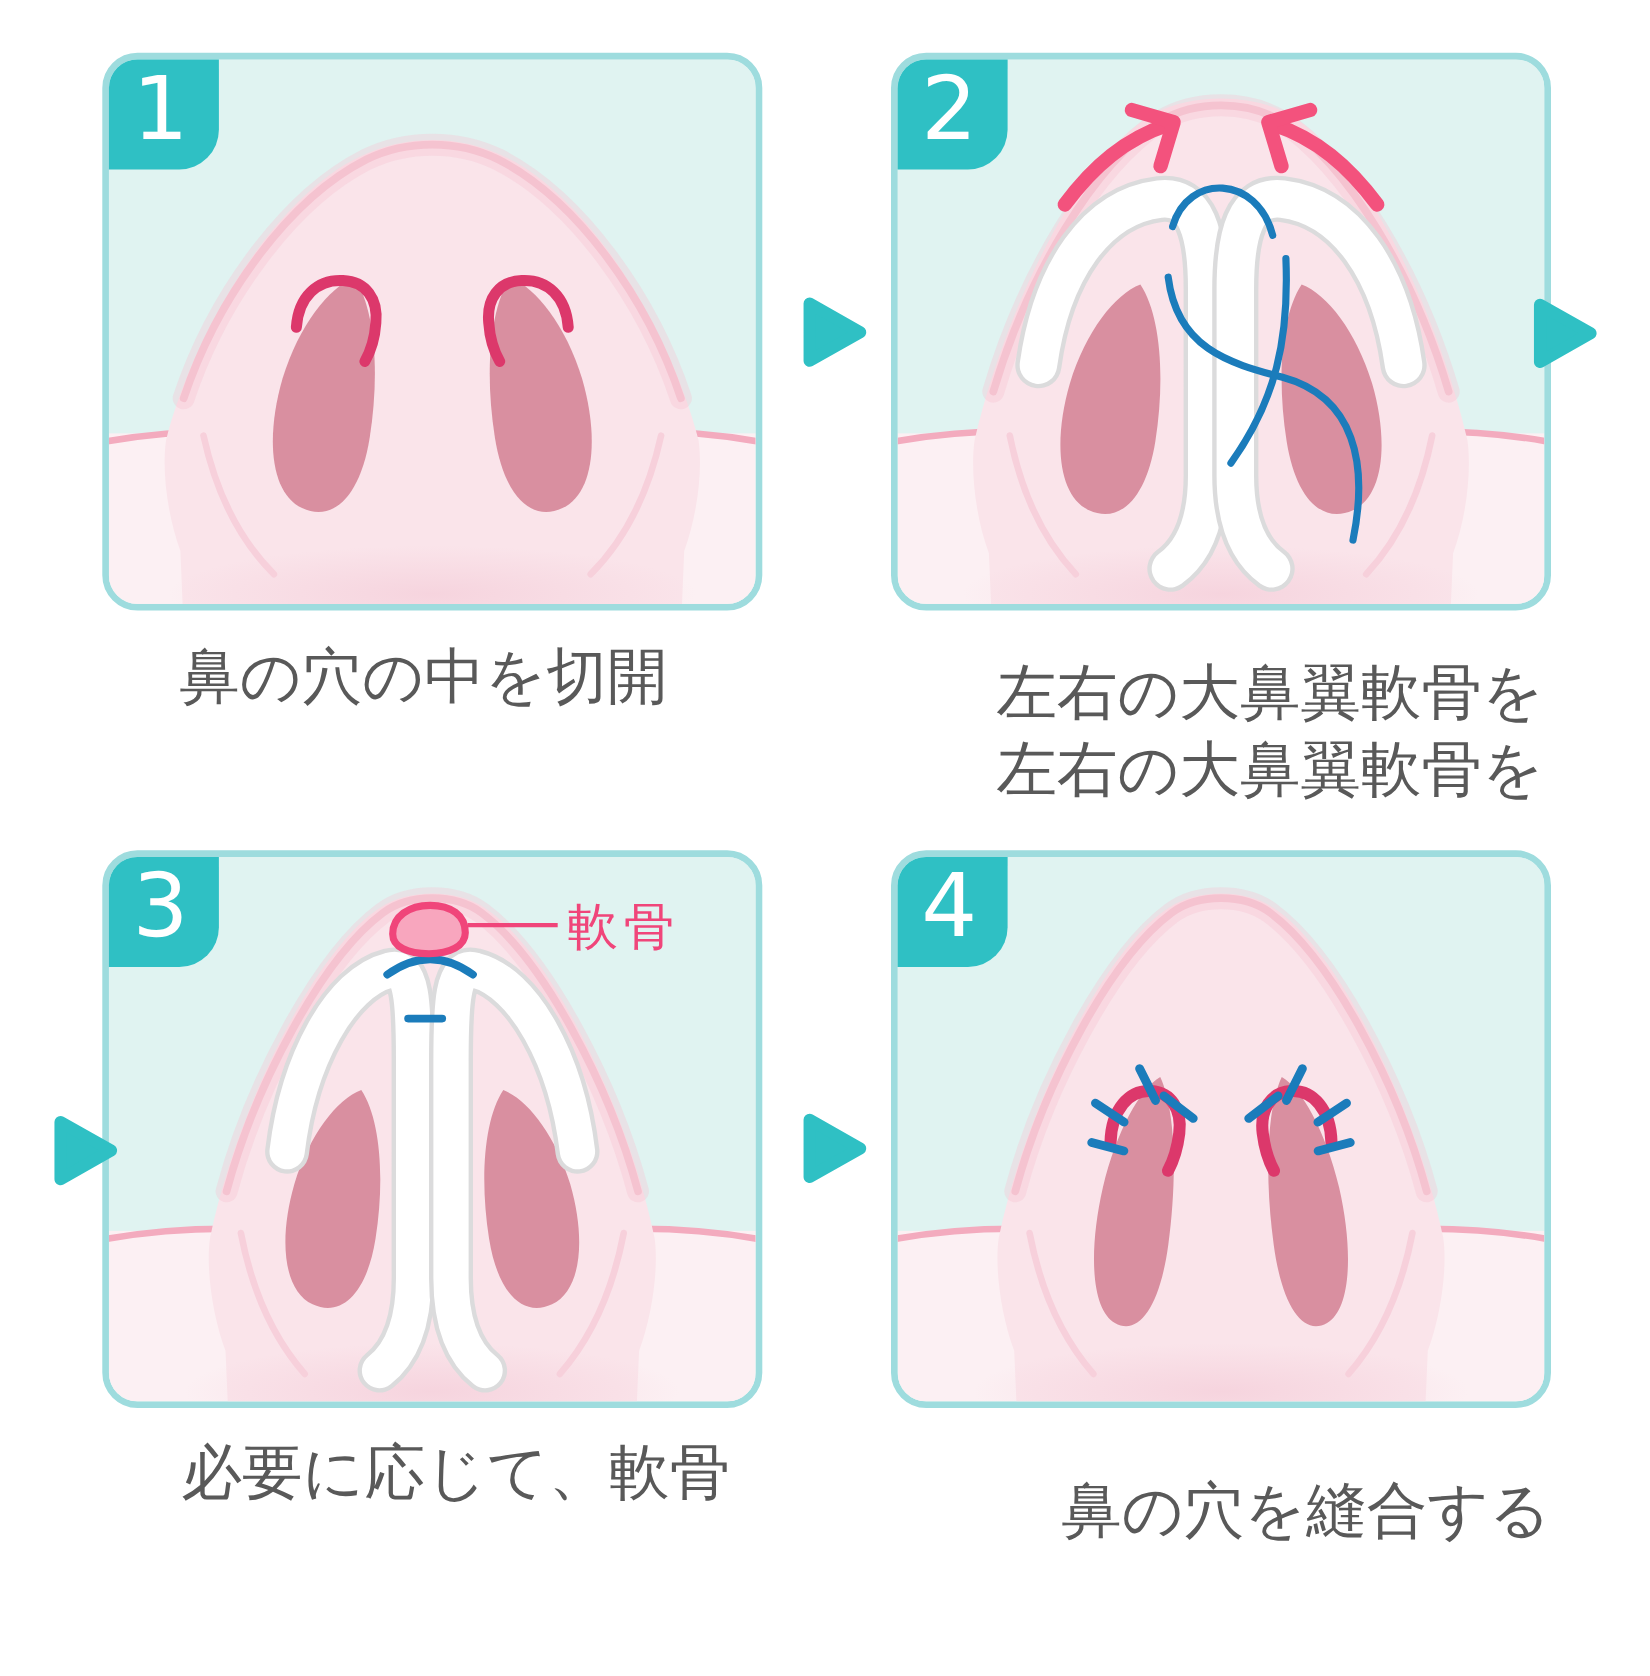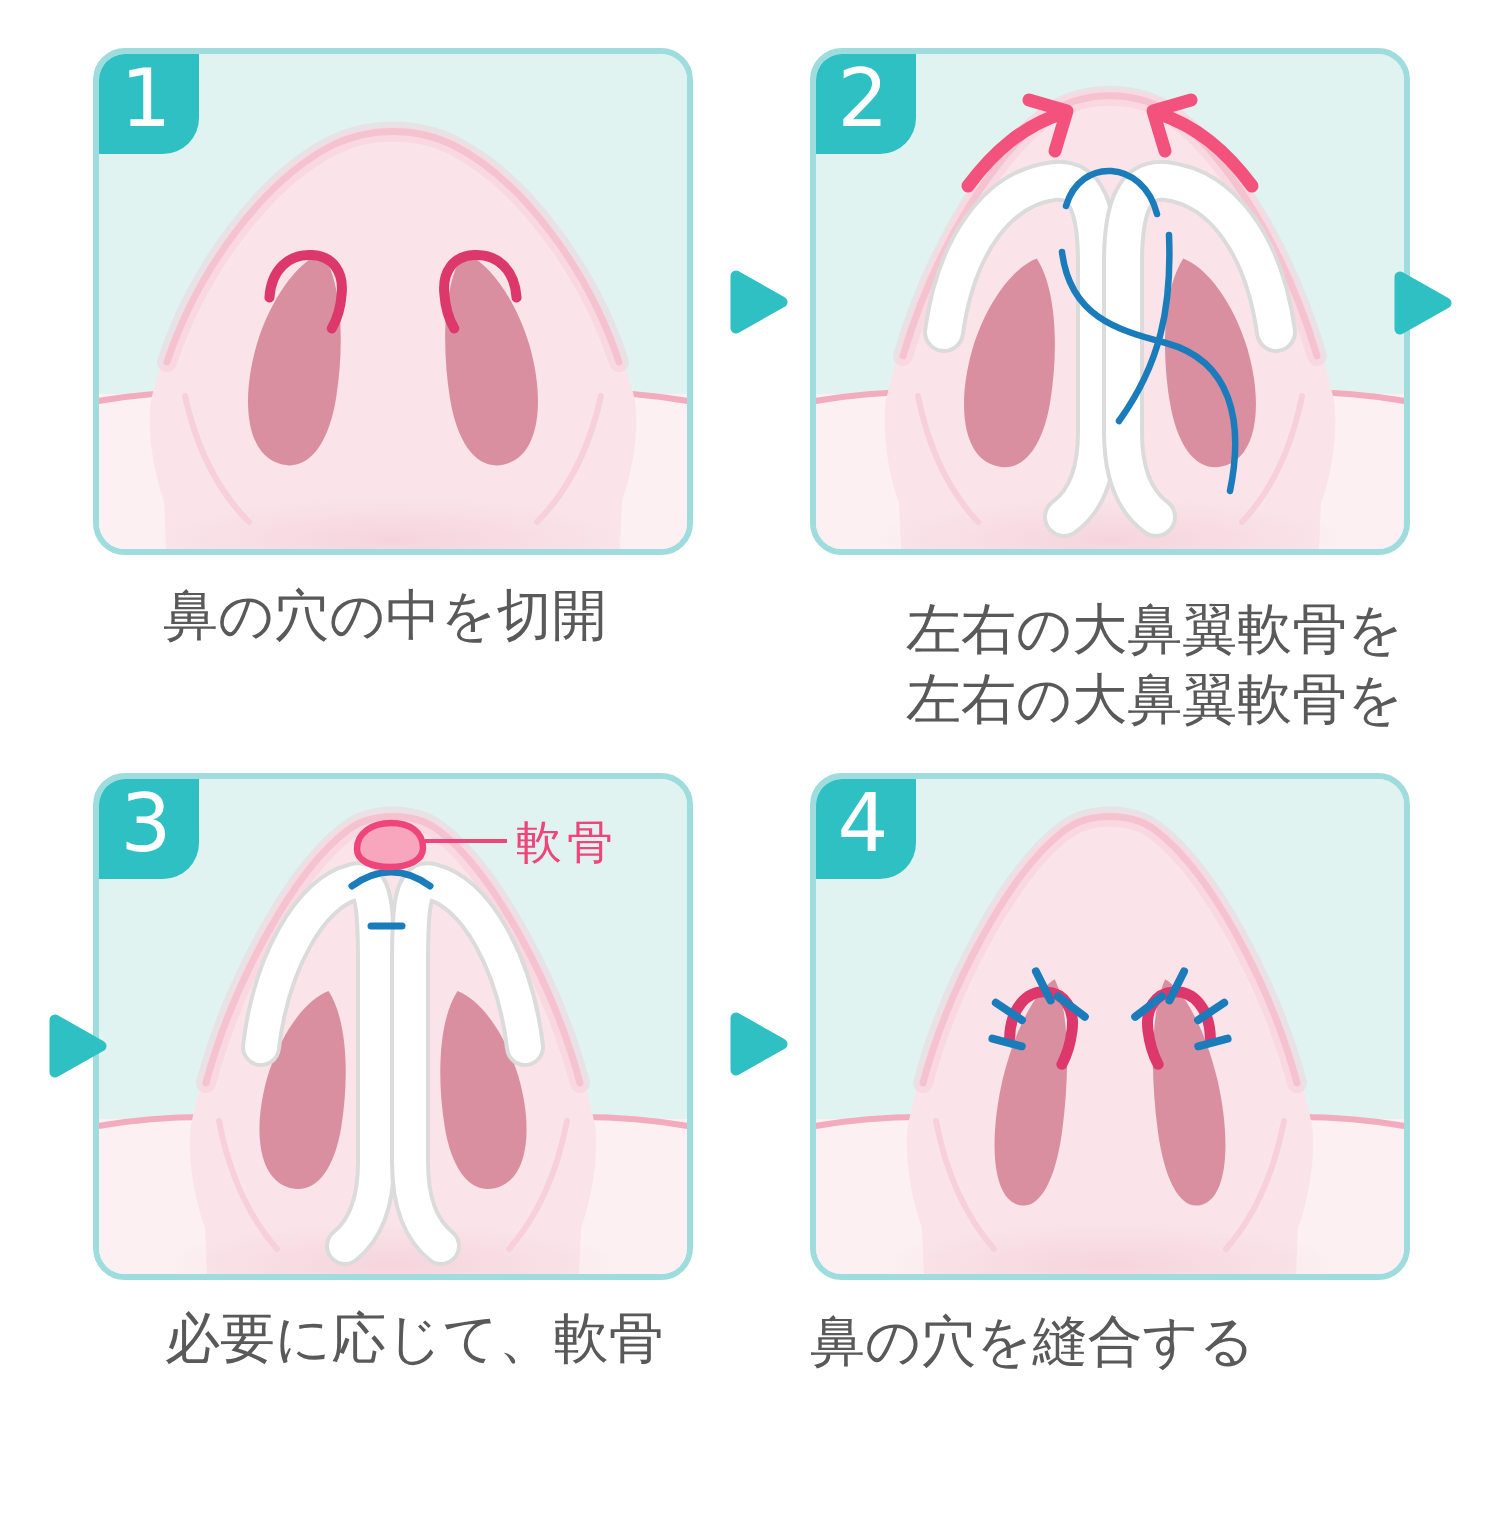--- a/index.html
+++ b/index.html
@@ -17,21 +17,21 @@
     position:absolute;left:-6px;top:-6px;width:106px;height:106px;
     background:var(--teal,#2FC0C4);border-radius:32px 0 36px 0;
     display:flex;align-items:center;justify-content:center;
     color:#fff;font-size:80px;line-height:1;padding-bottom:4px;box-sizing:border-box;
     z-index:3;
   }
   .caption{
     position:absolute;font-size:55px;line-height:70px;
     color:var(--caption,#595959);letter-spacing:0;white-space:nowrap;
   }
-  .caption.centered{text-align:left;width:600px;}
+  .caption.centered{text-align:right;width:600px;margin-top:32px;}
   .flow-arrow{position:absolute;z-index:5;}
 
   
   .bg{fill:var(--panel_bg,#E0F3F1);}
   .lower{fill:var(--face_lower,#FCF0F3);}
   .cheek{stroke:var(--cheek_line,#F3ABBE);stroke-width:6;fill:none;stroke-linecap:round;}
   .nose{fill:var(--nose,#FAE4EA);}
   .nose-glow{stroke:var(--nose_edge,#F5C3D0);stroke-width:20;opacity:.35;fill:none;stroke-linecap:round;}
   .nose-edge{stroke:var(--nose_edge,#F5C3D0);stroke-width:7;fill:none;stroke-linecap:round;}
   .crease{stroke:var(--crease,#F7D0DB);stroke-width:6;fill:none;stroke-linecap:round;}

